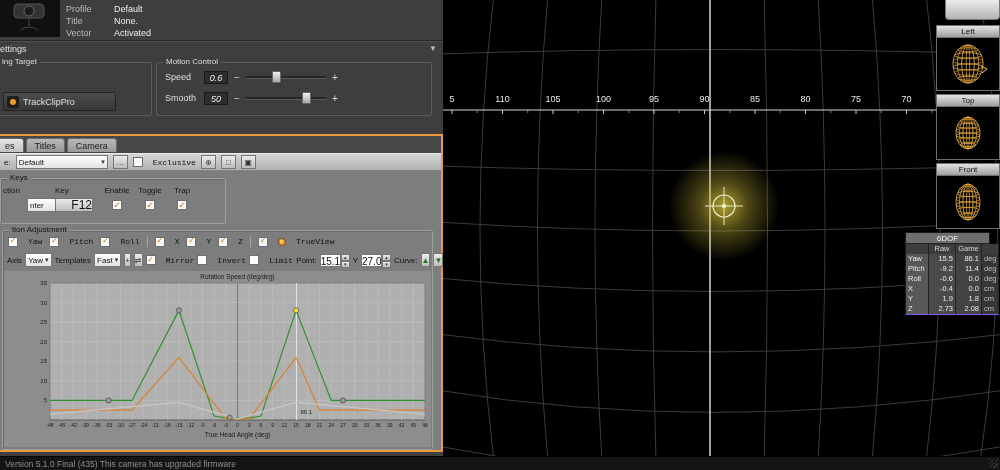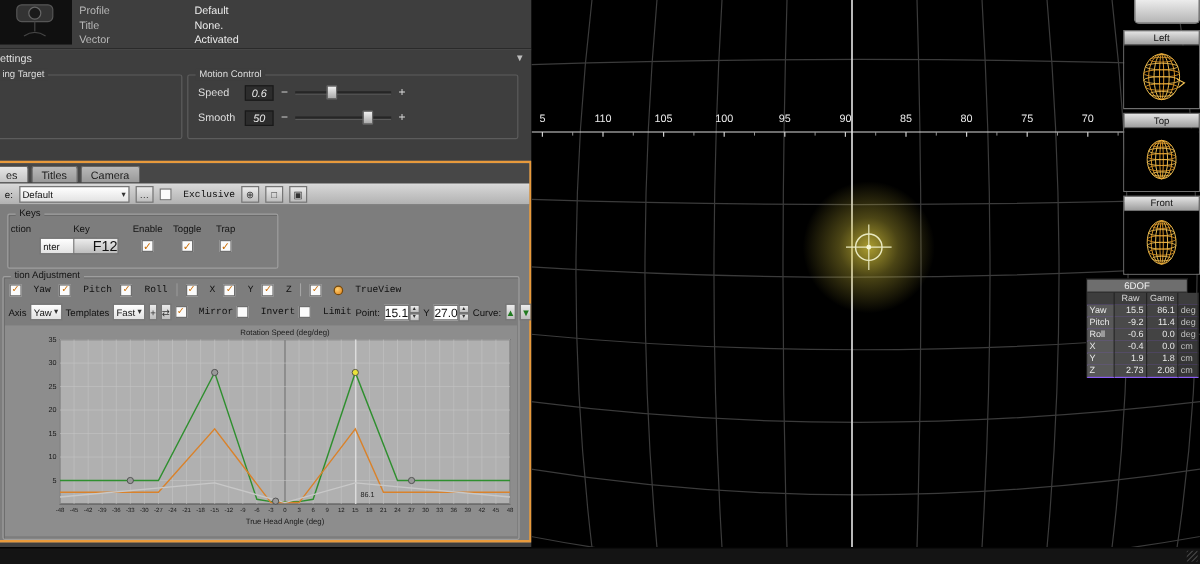--- a/index.html
+++ b/index.html
@@ -3,21 +3,21 @@
 <meta charset="utf-8">
 <style>
   * { margin:0; padding:0; box-sizing:border-box; }
   body { background:#222; font-family:"Liberation Sans","DejaVu Sans",sans-serif; }
   .app { position:relative; width:1000px; height:470px; background:#000; overflow:hidden; }
 
   
   .left-panel { position:absolute; left:0; top:0; width:443px; height:456px; background:#3e3e3e; overflow:hidden; }
   .cam-thumb { position:absolute; left:0; top:0; width:60px; height:37px; background:#101010; }
   .info-rows { position:absolute; left:66px; top:3px; }
-  .info-row { display:flex; height:12px; align-items:center;gap:48px; }
+  .info-row { display:flex; height:12px; align-items:center; }
   .info-label { width:48px; font-size:9px; color:#b8b8b8; }
   .info-value { font-size:9px; color:#ececec; }
   .hdr-divider { position:absolute; left:0; top:40px; width:443px; height:2px; background:#2a2a2a; border-bottom:1px solid #4e4e4e; }
 
   .sec-hdr { position:absolute; left:0; width:443px; height:12px; font-size:9px; color:#e0e0e0; }
   .sec-hdr .tri { position:absolute; right:6px; top:0; font-size:8px; color:#bdbdbd; }
 
   .grp { position:absolute; border:1px solid #5c5c5c; border-radius:2px; }
   .grp-label { position:absolute; top:-6px; left:6px; background:#3e3e3e; font-size:8px; color:#dedede; padding:0 3px; line-height:10px; }
 
@@ -45,21 +45,21 @@
   .tab.active { background:linear-gradient(#e6e6e6,#c4c4c4); }
   .adv-toolbar { position:absolute; left:0; top:17px; width:100%; height:18px; background:linear-gradient(#d6d6d6,#b2b2b2); border-top:1px solid #ececec; border-bottom:1px solid #828282; display:flex; align-items:center; gap:5px; padding-left:8px; font-size:9px; color:#111; }
   .dd { display:inline-flex; align-items:center; justify-content:space-between; background:linear-gradient(#ffffff,#e2e2e2); border:1px solid #767676; height:14px; font-size:8px; color:#111; padding:0 2px; }
   .dd .dd-arrow { font-size:7px; color:#333; margin-left:2px; }
   .ibtn { display:inline-flex; align-items:center; justify-content:center; width:15px; height:14px; background:linear-gradient(#ececec,#bdbdbd); border:1px solid #767676; font-size:8px; color:#333; }
   .ibtn.green { color:#1f7a1f; }
   .cb { display:inline-flex; align-items:center; justify-content:center; width:10px; height:10px; background:#fbfbfb; border:1px solid #6e6e6e; font-size:9px; line-height:9px; font-weight:bold; color:#c96a00; }
   .cbitem { display:inline-flex; align-items:center; gap:10px;font-family:Liberation Mono, monospace; }
   .cblab { font-size:8px; color:#111; }
 
-  .keys-grp { position:absolute; left:10px; top:42px; width:226px; height:46px; border:1px solid #9e9e9e; box-shadow:inset 1px 1px 0 #6a6a6a;padding-left:48px; }
+  .keys-grp { position:absolute; left:4px; top:42px; width:226px; height:46px; border:1px solid #9e9e9e; box-shadow:inset 1px 1px 0 #6a6a6a;padding-left:48px; }
   .grp-label.light { background:#7d7d7d; color:#141414; }
   .keys-head, .keys-row { position:absolute; left:2px; display:grid; grid-template-columns:52px 46px 32px 34px 30px; align-items:center; }
   .keys-head { top:7px; font-size:8px; color:#141414; }
   .keys-head span { text-align:center; }
   .keys-head span:nth-child(1), .keys-head span:nth-child(2) { text-align:left; }
   .keys-row { top:19px; }
   .keys-row .cb { justify-self:center; }
   .key-btn { width:38px; height:14px; background:linear-gradient(#ececec,#bdbdbd); border:1px solid #767676; font-size:12px; color:#111; text-align:right; line-height:13px; }
 
   .adj-grp { position:absolute; left:6px; top:94px; width:431px; height:220px; border:1px solid #9e9e9e; box-shadow:inset 1px 1px 0 #6a6a6a; }
@@ -137,20 +137,24 @@
     </div>
     <div class="hdr-divider"></div>
 
     <div class="sec-hdr" style="top:44px;">
       <span>ettings</span>
       <span class="tri">▼</span>
     </div>
 
     <div class="grp grp-tracking">
       <span class="grp-label">ing Target</span>
+      <div class="tc-btn idle">
+        <span class="tc-ico"></span>
+        <span>TrackClipPro</span>
+      </div>
     </div>
 
     <div class="grp grp-motion">
       <span class="grp-label">Motion Control</span>
       <div class="mc-row" style="top:7px;">
         <span class="mc-lab">Speed</span>
         <span class="val-box">0.6</span>
         <span class="pm">−</span>
         <span class="slider">
             <span class="track"></span>
@@ -566,16 +570,17 @@
       </div>
       <div class="dof-row">
         <div class="c0">Z</div>
         <div class="c1">2.73</div>
         <div class="c2">2.08</div>
         <div class="c3">cm</div>
       </div>
     </div>
 
   <div class="statusbar">
+    <span class="status-text">Version 5.1.0 Final (435)    This camera has upgraded firmware</span>
     <span class="grip"></span>
   </div>
 
 </div>
 
 </body></html>

